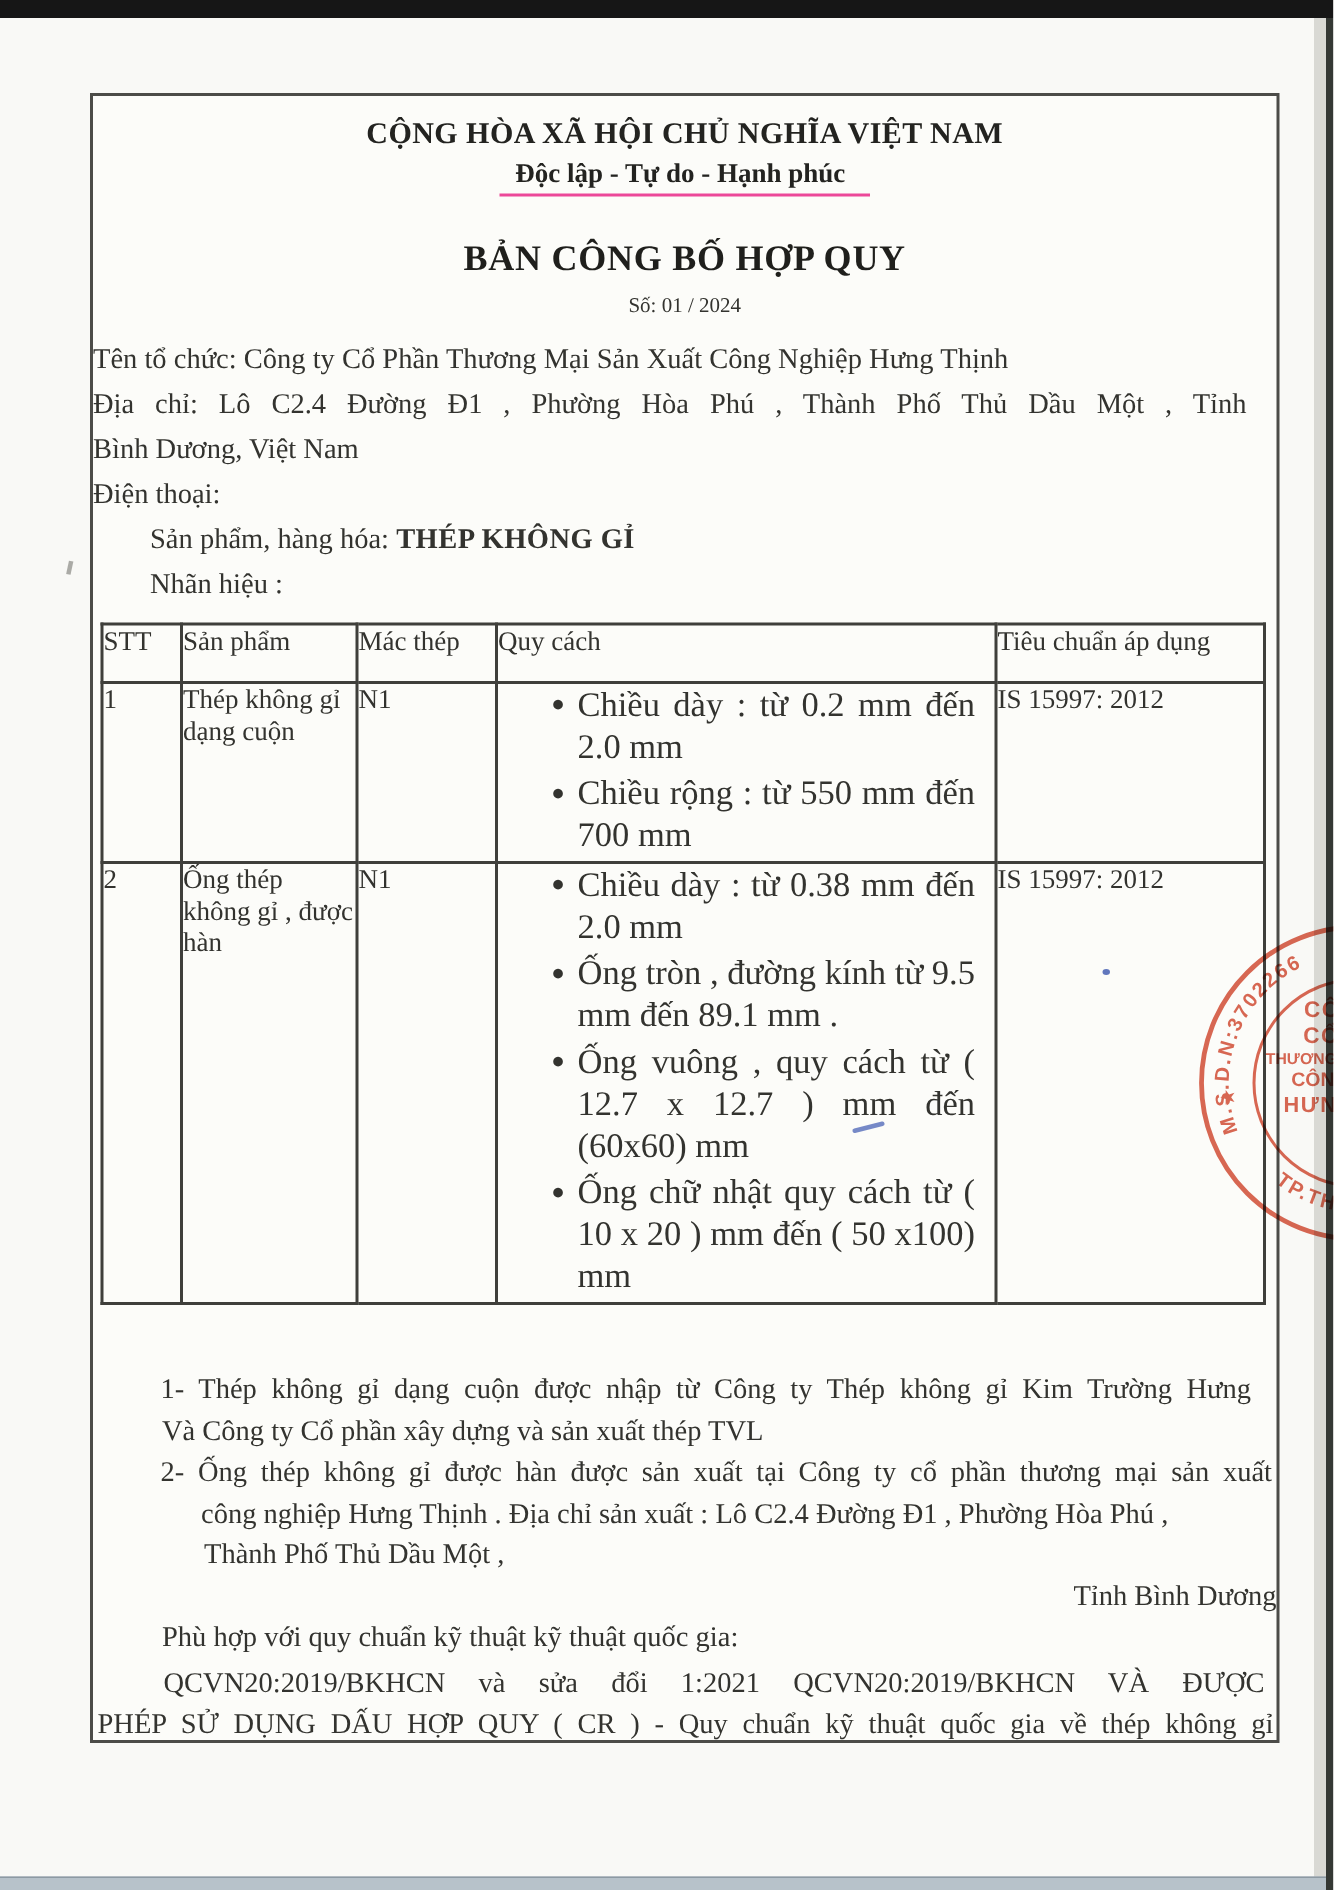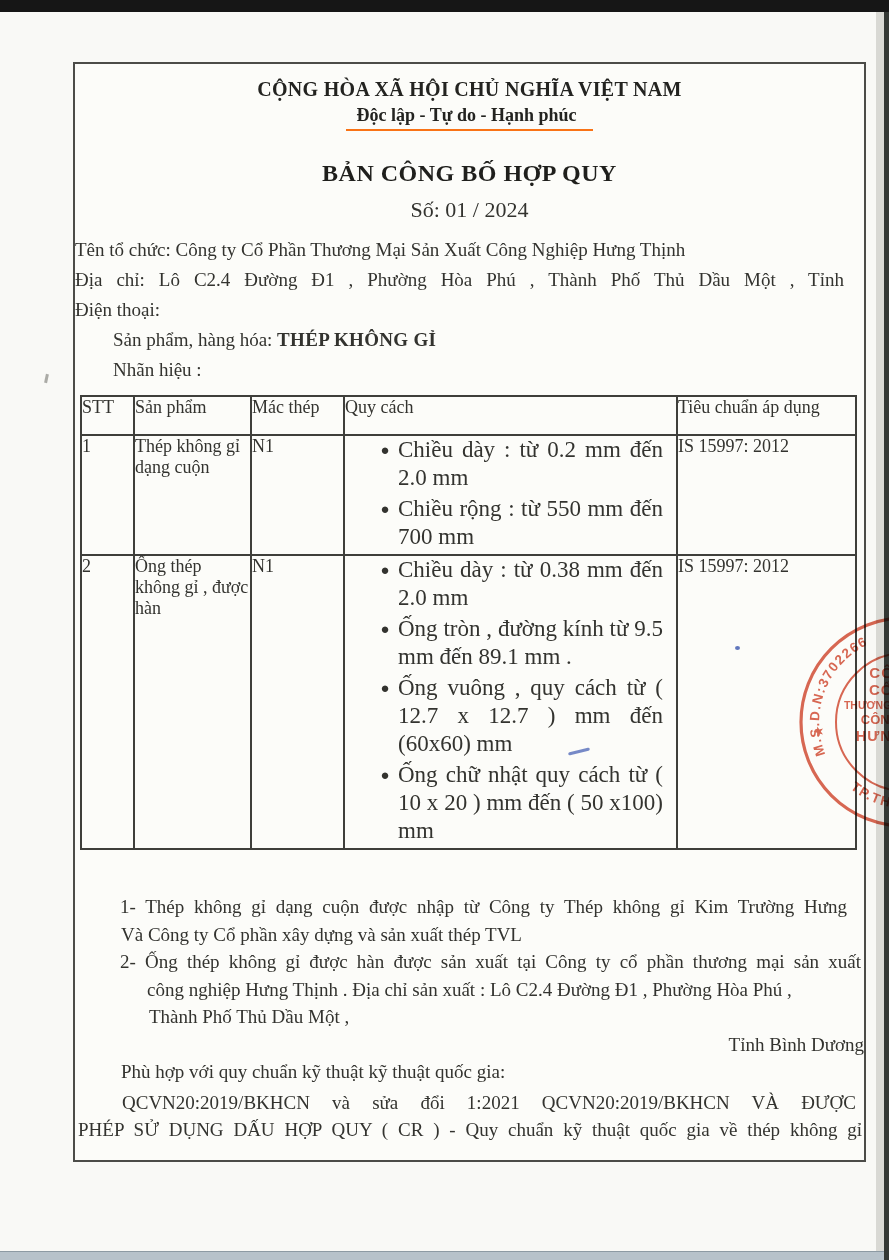--- a/index.html
+++ b/index.html
@@ -10,30 +10,30 @@
     color:#33332f;
   }
   
   .band-top{position:absolute;left:0;top:0;width:889px;height:12px;background:#161616;}
   .band-right-light{position:absolute;right:5px;top:12px;width:8px;height:1243px;background:#d9d9d4;}
   .band-right-dark{position:absolute;right:0;top:12px;width:5px;height:1248px;background:#343834;}
   .band-bottom{position:absolute;left:0;bottom:0;width:884px;height:8px;background:#b7c2ca;border-top:1px solid #8d9aa3;}
 
   
   .frame{
-    position:absolute;left:73px;top:62px;width:789px;height:1096px;
+    position:absolute;left:60px;top:62px;width:789px;height:1096px;
     border:2px solid #4c4c48;background:#fcfcf9;
   }
 
   .c{text-align:center;}
   .nat-title{margin-top:14px;font-size:20px;font-weight:bold;color:#232320;letter-spacing:.3px;}
   .motto-wrap{margin-top:4px;}
-  .motto{display:inline-block;font-size:18px;font-weight:bold;color:#232320;border-bottom:2px solid #f97316;padding:0 16px 3px 10px;}
+  .motto{display:inline-block;font-size:18px;font-weight:bold;color:#232320;border-bottom:2px solid #ec4899;padding:0 16px 3px 10px;}
   .doc-title{margin-top:29px;font-size:24px;font-weight:bold;color:#1f1f1c;letter-spacing:.5px;}
-  .doc-no{margin-top:10px;font-size:22px;}
+  .doc-no{margin-top:10px;font-size:14px;}
 
   .ln{font-size:19px;line-height:30px;}
   .info{margin-top:12px;}
   .i1{margin-right:20px;}
   .i2{margin-left:38px;}
   .just-last{text-align:justify;text-align-last:justify;}
   b.prod{font-weight:bold;letter-spacing:.3px;}
 
   table.spec{
     border-collapse:collapse;table-layout:fixed;
@@ -94,20 +94,21 @@
     <div class="c nat-title">CỘNG HÒA XÃ HỘI CHỦ NGHĨA VIỆT NAM</div>
     <div class="c motto-wrap">
       <span class="motto">Độc lập - Tự do - Hạnh phúc</span>
     </div>
     <div class="c doc-title">BẢN CÔNG BỐ HỢP QUY</div>
     <div class="c doc-no">Số: 01 / 2024</div>
 
     <div class="info">
       <div class="ln i1">Tên tổ chức: Công ty Cổ Phần Thương Mại Sản Xuất Công Nghiệp Hưng Thịnh</div>
       <div class="ln i1 just-last">Địa chỉ: Lô C2.4 Đường Đ1 , Phường Hòa Phú , Thành Phố Thủ Dầu Một , Tỉnh</div>
+      <div class="ln i1">Bình Dương, Việt Nam</div>
       <div class="ln i1">Điện thoại:</div>
       <div class="ln i2"><span>Sản phẩm, hàng hóa: </span><b class="prod">THÉP KHÔNG GỈ</b></div>
       <div class="ln i2">Nhãn hiệu :</div>
     </div>
 
     <table class="spec">
       <colgroup>
           <col style="width:53px">
           <col style="width:117px">
           <col style="width:93px">

